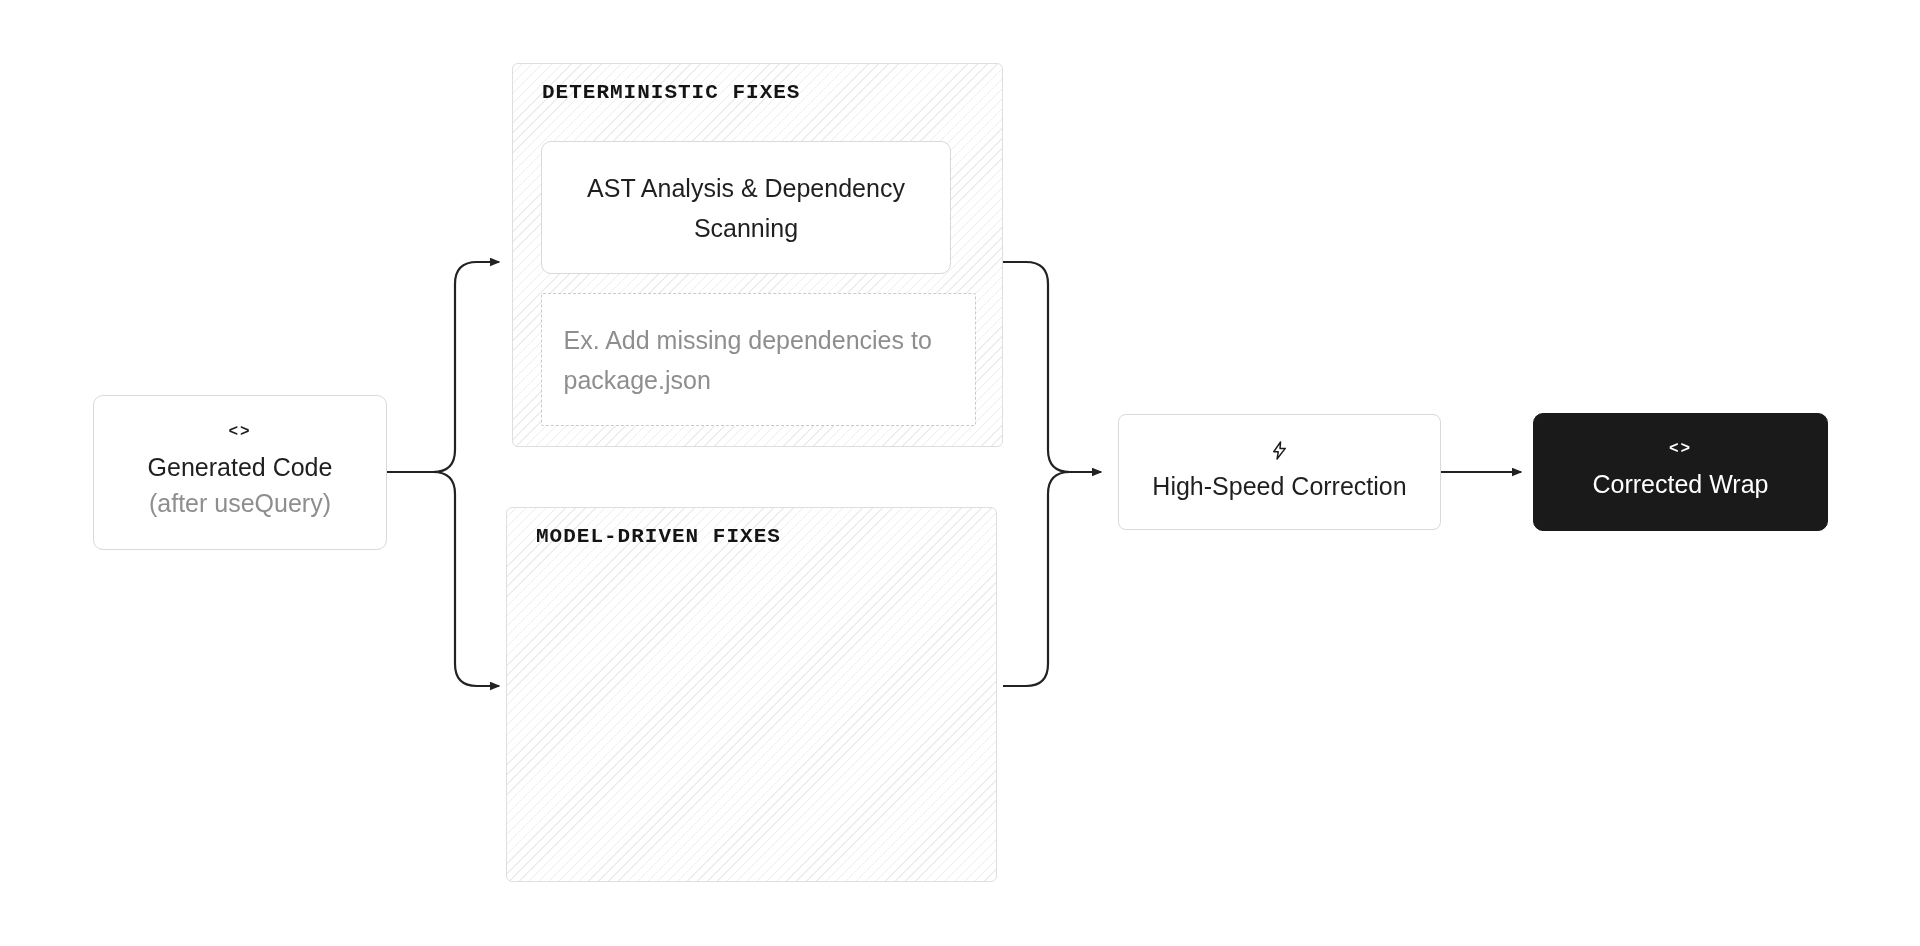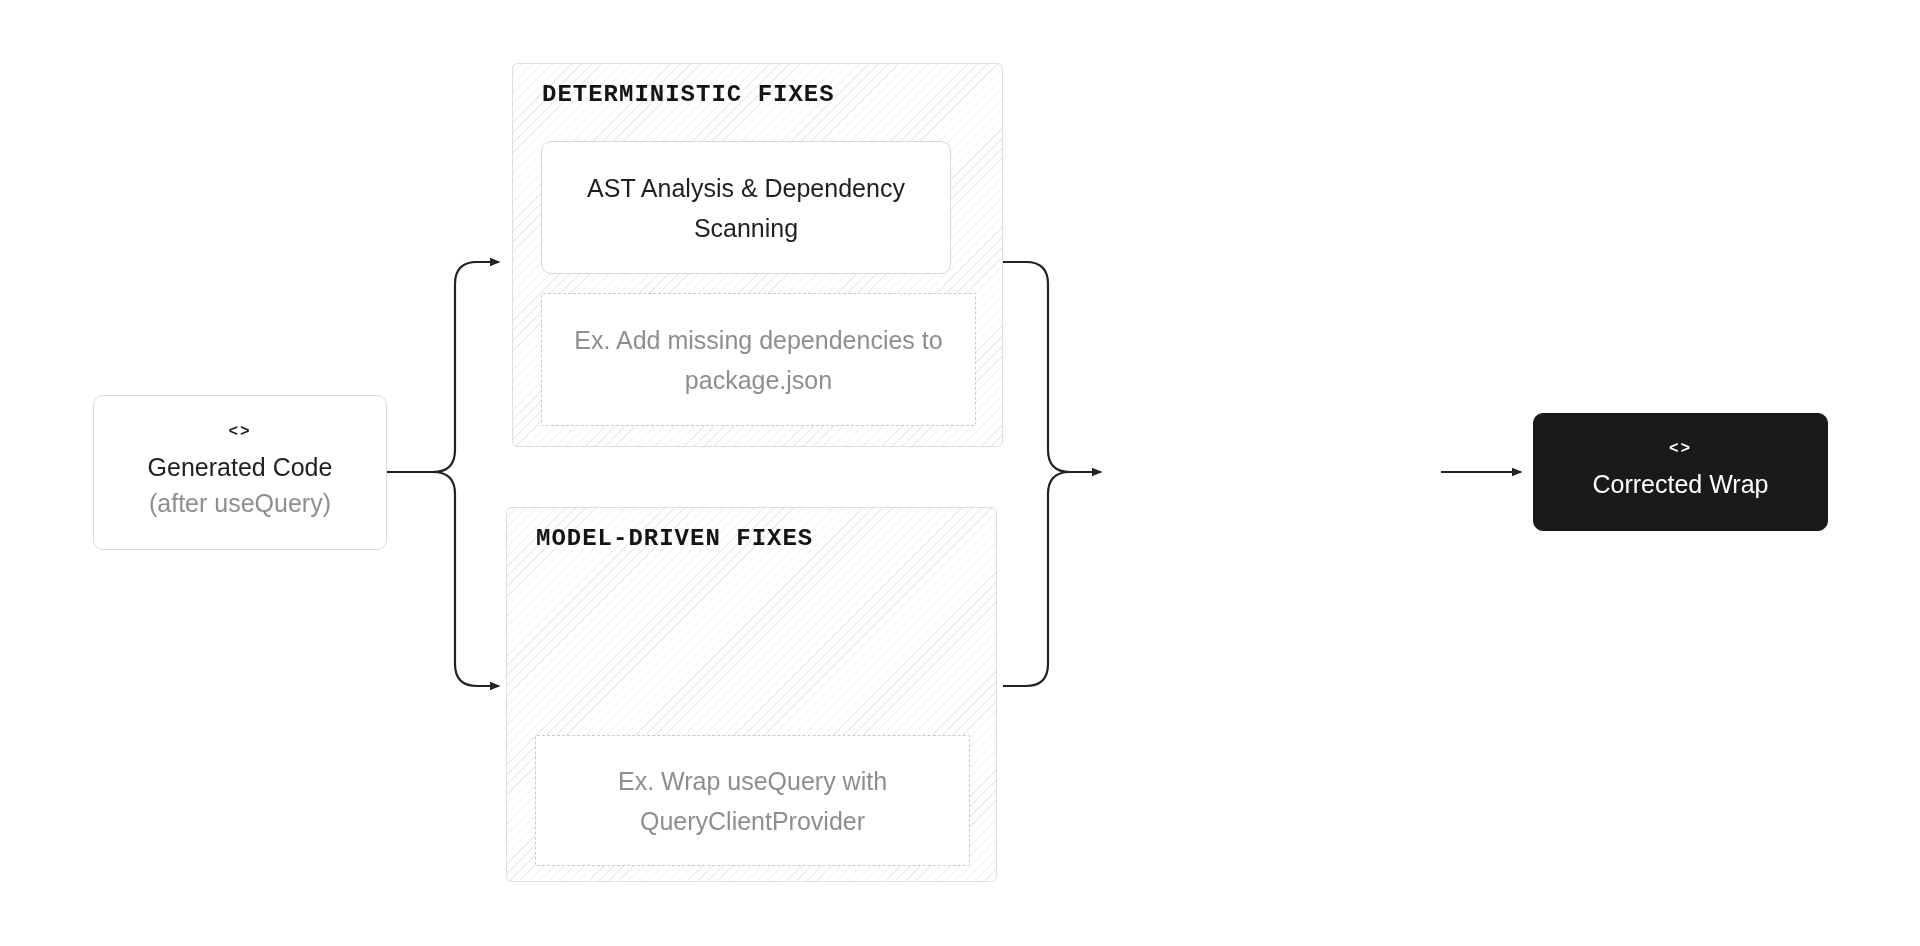--- a/index.html
+++ b/index.html
@@ -24,33 +24,33 @@
         background:var(--dark-node-bg);border-color:var(--dark-node-bg);color:var(--dark-node-text);}
   .group{
     position:absolute;width:491px;z-index:2;border:1px solid #dedede;border-radius:6px;
     background:repeating-linear-gradient(135deg,#ffffff 0px,#ffffff 6px,var(--hatch-line) 6px,var(--hatch-line) 7px);
   }
   .group-deterministic{left:512px;top:63px;height:384px;}
   .group-model{left:506px;top:507px;height:375px;}
   .group-label{
     position:absolute;left:29px;top:17px;
     font-family:"Liberation Mono","DejaVu Sans Mono",monospace;
-    font-size:24px;font-weight:700;letter-spacing:1px;color:#141414;white-space:nowrap;
+    font-size:21px;font-weight:700;letter-spacing:1px;color:#141414;white-space:nowrap;
   }
   .step-box{
     position:absolute;left:28px;width:410px;height:133px;background:#fff;
     border:1px solid var(--node-border);border-radius:10px;
     display:flex;align-items:center;justify-content:center;text-align:center;
   }
   .group-deterministic .step-box{top:77px;}
   .group-model .step-box{top:76px;}
   .example-box{
     position:absolute;left:28px;width:435px;height:133px;background:#fff;
     border:1.5px dashed var(--dashed-border);border-radius:2px;
-    display:flex;align-items:center;justify-content:center;text-align:center;
+    display:flex;align-items:center;justify-content:center;text-align:left;
   }
   .group-deterministic .example-box{top:229px;}
   .group-model .example-box{top:227px;height:131px;}
   .step-text{font-size:25px;line-height:1.6;color:var(--text-primary);max-width:390px;}
   .example-text{font-size:25px;line-height:1.6;color:var(--text-muted);max-width:390px;}
   .node-title{font-size:25px;line-height:1.45;}
   .node-subtitle{font-size:25px;line-height:1.45;color:var(--text-muted);}
   .code-glyph{
     font-family:"Liberation Mono","DejaVu Sans Mono",monospace;
     font-size:16px;font-weight:700;letter-spacing:2px;line-height:1;margin-bottom:9px;
@@ -86,24 +86,27 @@
     <div class="step-box">
       <div class="step-text">AST Analysis &amp; Dependency Scanning</div>
     </div>
     <div class="example-box">
       <div class="example-text">Ex. Add missing dependencies to package.json</div>
     </div>
   </div>
 
   <div class="group group-model">
     <div class="group-label">MODEL-DRIVEN FIXES</div>
-    <div class="example-box">
-      <div class="example-text">Ex. Wrap useQuery with QueryClientProvider</div>
-    </div>
   </div>
 
+  <div class="node node-highspeed">
+    <svg class="bolt-icon" width="21" height="21" viewBox="0 0 24 24" xmlns="http://www.w3.org/2000/svg">
+      <path d="M13.2 2.2 L5.4 13.4 L10.6 13.4 L9.2 21.8 L18.6 9.6 L12.6 9.6 Z" fill="none" stroke="#1c1c1c" stroke-width="1.7" stroke-linejoin="round"></path>
+    </svg>
+    <div class="node-title">High-Speed Correction</div>
+  </div>
 
   <div class="node node-corrected">
     <span class="code-glyph">&lt;&gt;</span>
     <div class="node-title">Corrected Wrap</div>
   </div>
 
 </div>
 
 </body></html>

